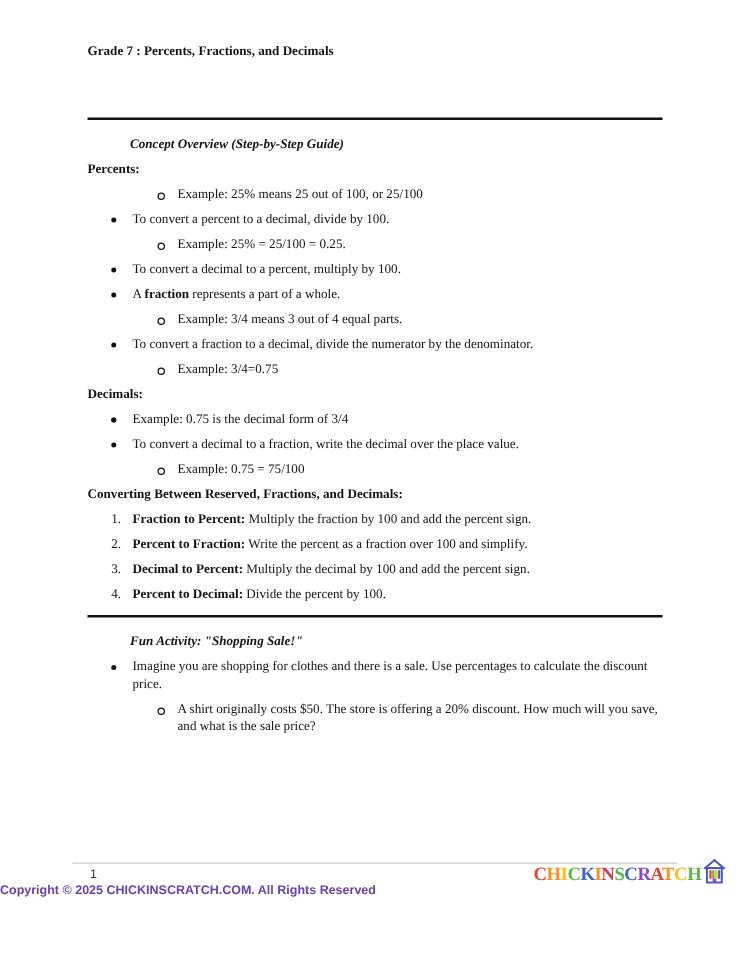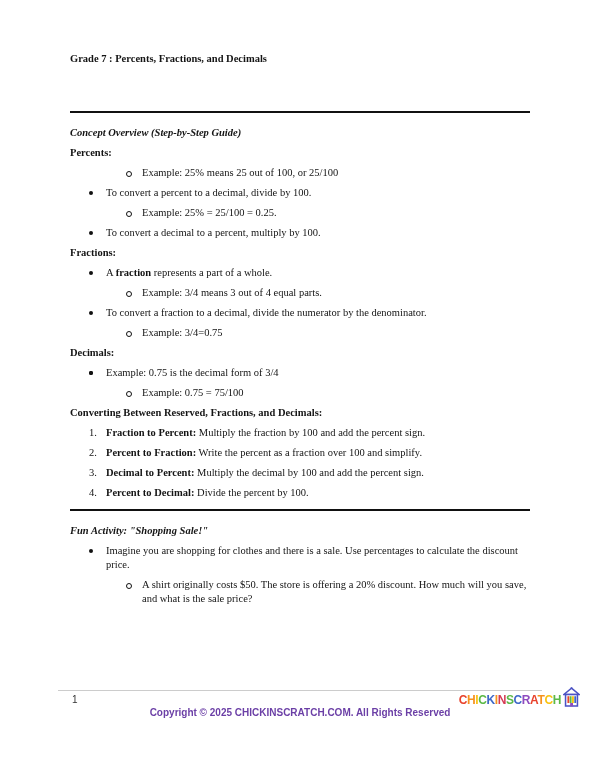--- a/index.html
+++ b/index.html
@@ -9,32 +9,32 @@
     margin:0 auto;
     background:#ffffff;
     font-family:"Liberation Serif", serif;
     font-size:10.5px;
     line-height:14px;
     color:#141414;
     overflow:hidden;
   }
   .content {
     position:absolute;
-    left:70px; right:70px; top:52px;
+    left:70px; right:70px; top:35px;
   }
   .doc-title { font-weight:bold; }
   .rule {
     border:none;
     border-top:2px solid #111;
     margin:9px 0 13px 0;
     height:0;
   }
   .blocks > .rule:first-child { margin-top:45px; }
   .h { font-weight:bold; margin:2px 0 6px 0; }
-  .hi { font-style:italic; }
+  .hi { font-style:italic;margin-left:34px; }
   .li { position:relative; margin:0 0 6px 0; }
   .l1 { padding-left:36px; }
   .l2 { padding-left:72px; }
   .ln { padding-left:36px; }
   .marker { position:absolute; }
   .dot {
     left:19px; top:5px;
     width:4px; height:4px; border-radius:50%;
     background:#111;
   }
@@ -51,58 +51,57 @@
     position:absolute; left:58px; right:58px; top:690px;
     border-top:1px solid #cccccc;
   }
   .page-number {
     position:absolute; left:72px; top:693px;
     font-family:"Liberation Sans", sans-serif;
     font-size:10px; color:#333;
   }
   .copyright {
     position:absolute; left:0; right:0; top:706px;
-    text-align:center;
     font-family:"Liberation Sans", sans-serif;
     font-weight:bold; font-size:10px;
   }
   .logo {
     position:absolute; right:20px; top:687px;
     display:flex; align-items:center;
   }
   .logo-word {
-    font-family:Liberation Sans, sans-serif;
-    font-weight:bold; font-size:12px;
+    font-family:Liberation Serif, serif;
+    font-weight:bold; font-size:15px;
     letter-spacing:-0.4px;
     white-space:nowrap;
   }
   .logo-icon { margin-left:2px; display:inline-block; }
 </style>
 </head>
 <body>
 
 <div class="page">
   <div class="content">
     <div class="doc-title">Grade 7 : Percents, Fractions, and Decimals</div>
     <div class="blocks">
         <div class="rule"></div>
         <div class="h hi"><span class="txt"><b>Concept Overview (Step-by-Step Guide)</b></span></div>
         <div class="h"><span class="txt"><b>Percents:</b></span></div>
         <div class="li l2"><span class="marker circ"></span><span class="txt"><span>Example: 25% means 25 out of 100, or 25/100</span></span></div>
         <div class="li l1"><span class="marker dot"></span><span class="txt"><span>To convert a percent to a decimal, divide by 100.</span></span></div>
         <div class="li l2"><span class="marker circ"></span><span class="txt"><span>Example: 25% = 25/100 = 0.25.</span></span></div>
         <div class="li l1"><span class="marker dot"></span><span class="txt"><span>To convert a decimal to a percent, multiply by 100.</span></span></div>
-        <div class="h"><span class="txt"><b>Fractions:</b></span></div>
         <div class="li l1"><span class="marker dot"></span><span class="txt"><span>A </span><b>fraction</b><span> represents a part of a whole.</span></span></div>
         <div class="li l2"><span class="marker circ"></span><span class="txt"><span>Example: 3/4 means 3 out of 4 equal parts.</span></span></div>
         <div class="li l1"><span class="marker dot"></span><span class="txt"><span>To convert a fraction to a decimal, divide the numerator by the denominator.</span></span></div>
         <div class="li l2"><span class="marker circ"></span><span class="txt"><span>Example: 3/4=0.75</span></span></div>
         <div class="h"><span class="txt"><b>Decimals:</b></span></div>
         <div class="li l1"><span class="marker dot"></span></div>
         <div class="li l1"><span class="marker dot"></span><span class="txt"><span>Example: 0.75 is the decimal form of 3/4</span></span></div>
+        <div class="li l1"><span class="marker dot"></span><span class="txt"><span>To convert a decimal to a fraction, write the decimal over the place value.</span></span></div>
         <div class="li l2"><span class="marker circ"></span><span class="txt"><span>Example: 0.75 = 75/100</span></span></div>
         <div class="h"><span class="txt"><b>Converting Between Reserved, Fractions, and Decimals:</b></span></div>
         <div class="li ln"><span class="nmark">1.</span><span class="txt"><b>Fraction to Percent:</b><span> Multiply the fraction by 100 and add the percent sign.</span></span></div>
         <div class="li ln"><span class="nmark">2.</span><span class="txt"><b>Percent to Fraction:</b><span> Write the percent as a fraction over 100 and simplify.</span></span></div>
         <div class="li ln"><span class="nmark">3.</span><span class="txt"><b>Decimal to Percent:</b><span> Multiply the decimal by 100 and add the percent sign.</span></span></div>
         <div class="li ln"><span class="nmark">4.</span><span class="txt"><b>Percent to Decimal:</b><span> Divide the percent by 100.</span></span></div>
         <div class="rule"></div>
         <div class="h hi"><span class="txt"><b>Fun Activity: "Shopping Sale!"</b></span></div>
         <div class="li l1"><span class="marker dot"></span><span class="txt"><span>Imagine you are shopping for clothes and there is a sale. Use percentages to calculate the discount price.</span></span></div>
         <div class="li l2"><span class="marker circ"></span><span class="txt"><span>A shirt originally costs $50. The store is offering a 20% discount. How much will you save, and what is the sale price?</span></span></div>

